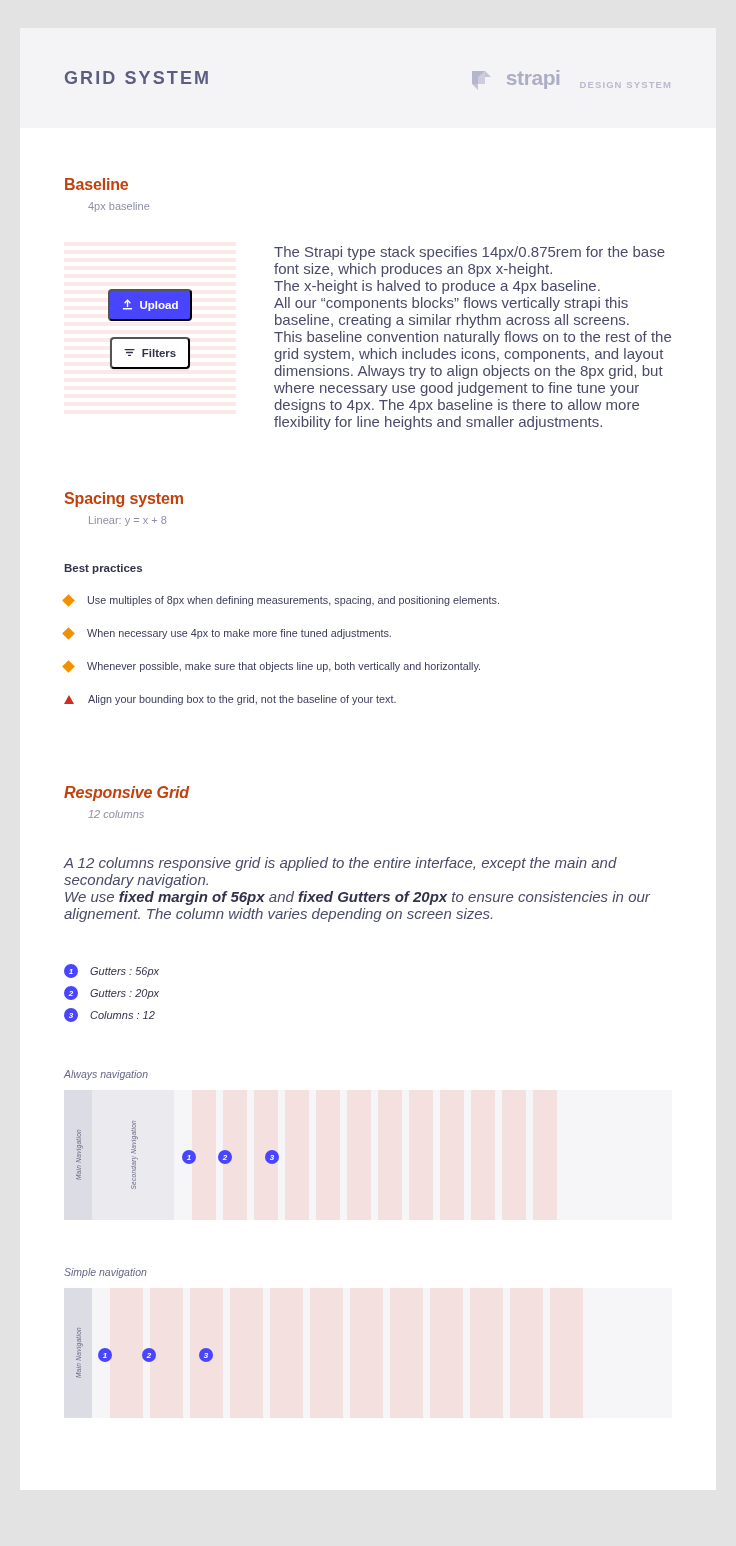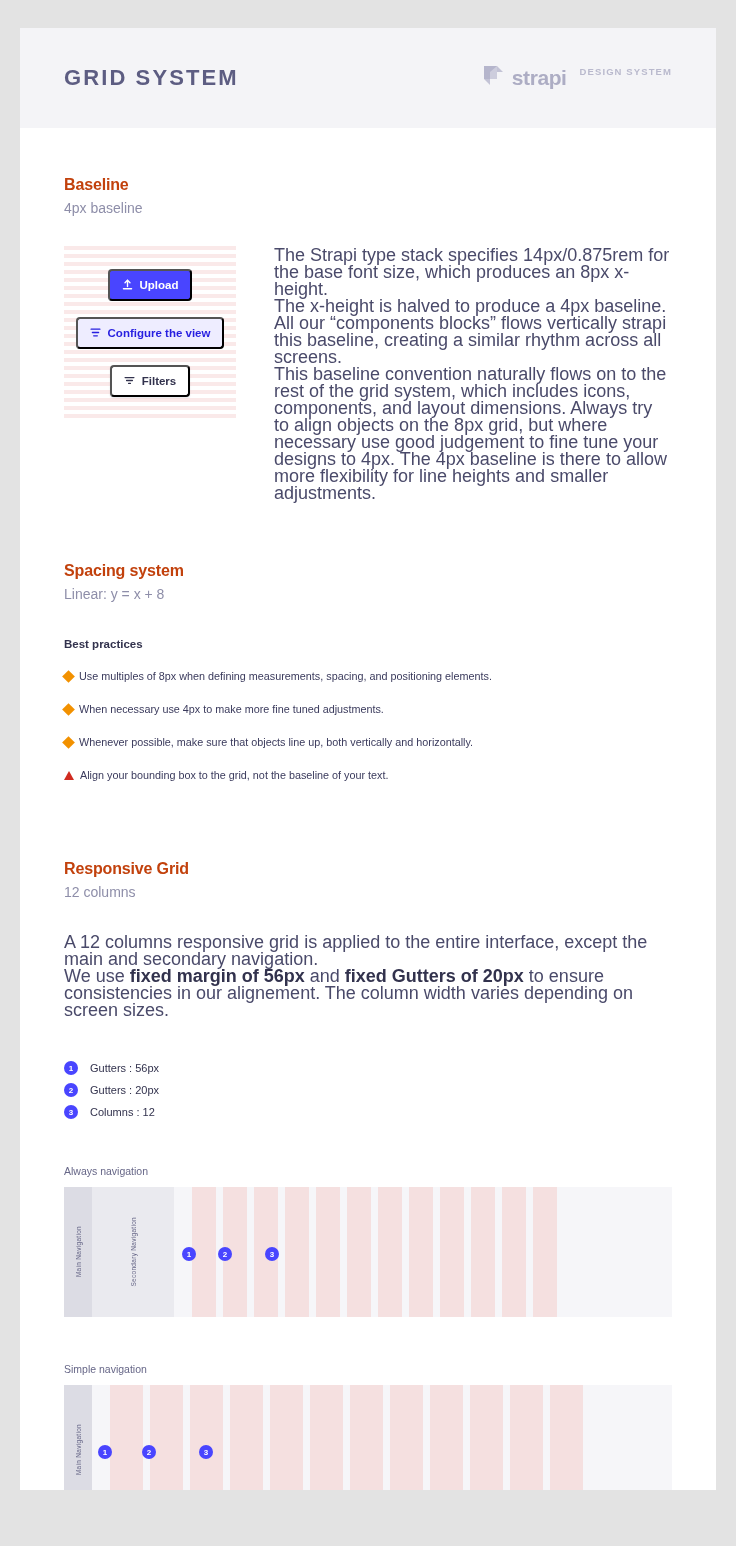--- a/index.html
+++ b/index.html
@@ -25,29 +25,29 @@
   
   .doc-header {
     height: 100px;
     background: #f4f4f7;
     display: flex;
     align-items: center;
     justify-content: space-between;
     padding: 0 44px;
   }
   .doc-title {
-    font-size: 22px;
+    font-size: 18px;
     font-weight: bold;
     letter-spacing: 2.1px;
     color: #5d5d82;
   }
   .brand {
     display: flex;
-    align-items: flex-start;
-    gap: 9px;
+    align-items: flex-end;
+    gap: 15px;
   }
   .brand-mark { width: 19px; height: 19px; display: block; }
   .brand-name {
     font-size: 21px;
     font-weight: bold;
     letter-spacing: -0.4px;
     color: #adadc4;
   }
   .brand-sub {
     font-size: 9.5px;
@@ -60,27 +60,28 @@
   
   .content { padding: 0 44px; }
 
   .section-title {
     font-size: 16px;
     font-weight: bold;
     color: #c2410c;
     letter-spacing: -0.15px;
   }
   .section-sub {
-    font-size: 14px;
+    font-size: 11px;
     color: #8e8ea9;
     margin-top: 6px;
+    margin-left: 24px;
   }
 
   .body-text {
-    font-size: 18px;
+    font-size: 15px;
     line-height: 17px;
     color: #4a4a6a;
   }
   .body-text b { font-weight: bold; color: #32324d; }
 
   
   .baseline-row {
     display: flex;
     gap: 38px;
     margin-top: 30px;
@@ -128,21 +129,21 @@
   .best-practices-title {
     font-size: 11.5px;
     font-weight: bold;
     color: #32324d;
     margin-top: 36px;
   }
   .practice-list { margin-top: 16px; }
   .practice-item {
     display: flex;
     align-items: flex-start;
-    gap: 6px;
+    gap: 14px;
     margin-bottom: 6px;
     margin-top: 20px;
   }
   .practice-text {
     font-size: 10.8px;
     color: #3a3a5c;
     line-height: 13px;
   }
   .mark-diamond {
     width: 9px; height: 9px;
@@ -154,21 +155,21 @@
   .mark-triangle {
     width: 0; height: 0;
     border-left: 5px solid transparent;
     border-right: 5px solid transparent;
     border-bottom: 9px solid #d02b20;
     margin-top: 2px;
     flex: none;
   }
 
   
-  .sec-responsive { margin-top: 78px; }
+  .sec-responsive { margin-top: 78px; font-style: italic; }
   .responsive-copy { margin-top: 34px; }
 
   .legend { margin-top: 42px; }
   .legend-item {
     display: flex;
     align-items: center;
     gap: 12px;
     margin-bottom: 8px;
   }
   .badge {
@@ -262,30 +263,20 @@
               <span>
                 <svg width="11" height="11" viewBox="0 0 12 12" fill="none" stroke="#fff" stroke-width="1.5" stroke-linecap="round">
                   <path d="M6 8.2 V1.6"></path>
                     <path d="M3.3 4.1 L6 1.4 L8.7 4.1"></path>
                     <path d="M1.6 10.6 H10.4"></path>
                 </svg>
               </span>
               <span>Upload</span>
             </button>
 
-            <button class="btn btn-soft">
-              <span>
-                <svg width="11" height="11" viewBox="0 0 12 12" fill="none" stroke="#271fe0" stroke-width="1.4" stroke-linecap="round">
-                  <path d="M1.2 2.4 H10.8"></path>
-                    <path d="M2.6 6 H9.4"></path>
-                    <path d="M4 9.6 H8"></path>
-                </svg>
-              </span>
-              <span>Configure the view</span>
-            </button>
 
             <button class="btn btn-white">
               <span>
                 <svg width="11" height="11" viewBox="0 0 12 12" fill="none" stroke="#32324d" stroke-width="1.4" stroke-linecap="round">
                   <path d="M1.2 2.8 H10.8"></path>
                     <path d="M2.8 6 H9.2"></path>
                     <path d="M5 9.2 H7"></path>
                 </svg>
               </span>
               <span>Filters</span>

